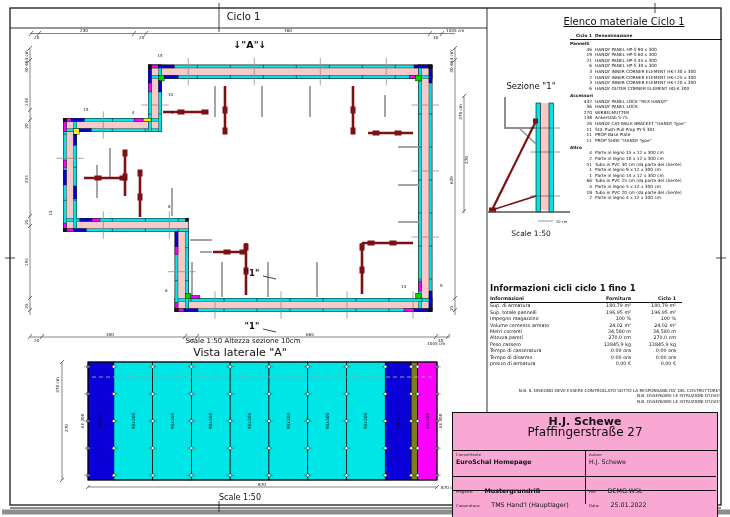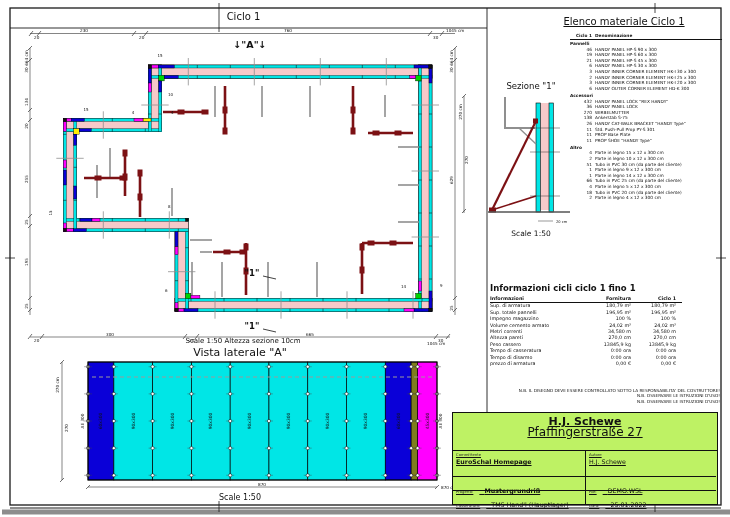--- a/index.html
+++ b/index.html
@@ -18,21 +18,21 @@
   #elenco .q{text-align:right;}
   
   #info{left:490px;top:283px;width:192px;}
   #info .ititle{font-size:8.5px;font-weight:bold;margin-bottom:3px;}
   #info .ihead,#info .irow{display:grid;grid-template-columns:96px 45px 45px;font-size:4.8px;line-height:6.4px;}
   #info .ihead{font-weight:bold;border-bottom:0.6px solid #111;}
   #info .n{text-align:right;}
   
   #notes{left:420px;top:388px;width:300px;text-align:right;font-size:4.2px;line-height:5.4px;}
   
-  #tblock{left:452px;top:412px;width:266px;height:93px;border:1.2px solid #111;box-sizing:border-box;background:#bef264;text-decoration:underline;}
+  #tblock{left:452px;top:412px;width:266px;height:106px;border:1.2px solid #111;box-sizing:border-box;background:#f9a8d4;}
   #tblock .tb-head{height:37px;border-bottom:1px solid #111;text-align:center;}
   #tblock .tb-company{font-size:11px;font-weight:bold;padding-top:2px;}
   #tblock .tb-addr{font-size:12px;line-height:8px;}
   #tblock .tb-grid{display:grid;grid-template-columns:133px 130px;}
   #tblock .cell{border-right:1px solid #111;border-bottom:1px solid #111;padding:1px 3px;box-sizing:border-box;position:relative;}
   #tblock .cell.last{border-right:none;}
   #tblock .lab{font-size:3.8px;color:#222;display:block;}
   #tblock .val{font-size:6.3px;display:block;margin-top:1px;}
   #tblock .val.b{font-weight:bold;}
   #tblock .r2{height:26px;} #tblock .r3{height:14px;} #tblock .r4{height:13px;border-bottom:none;}

